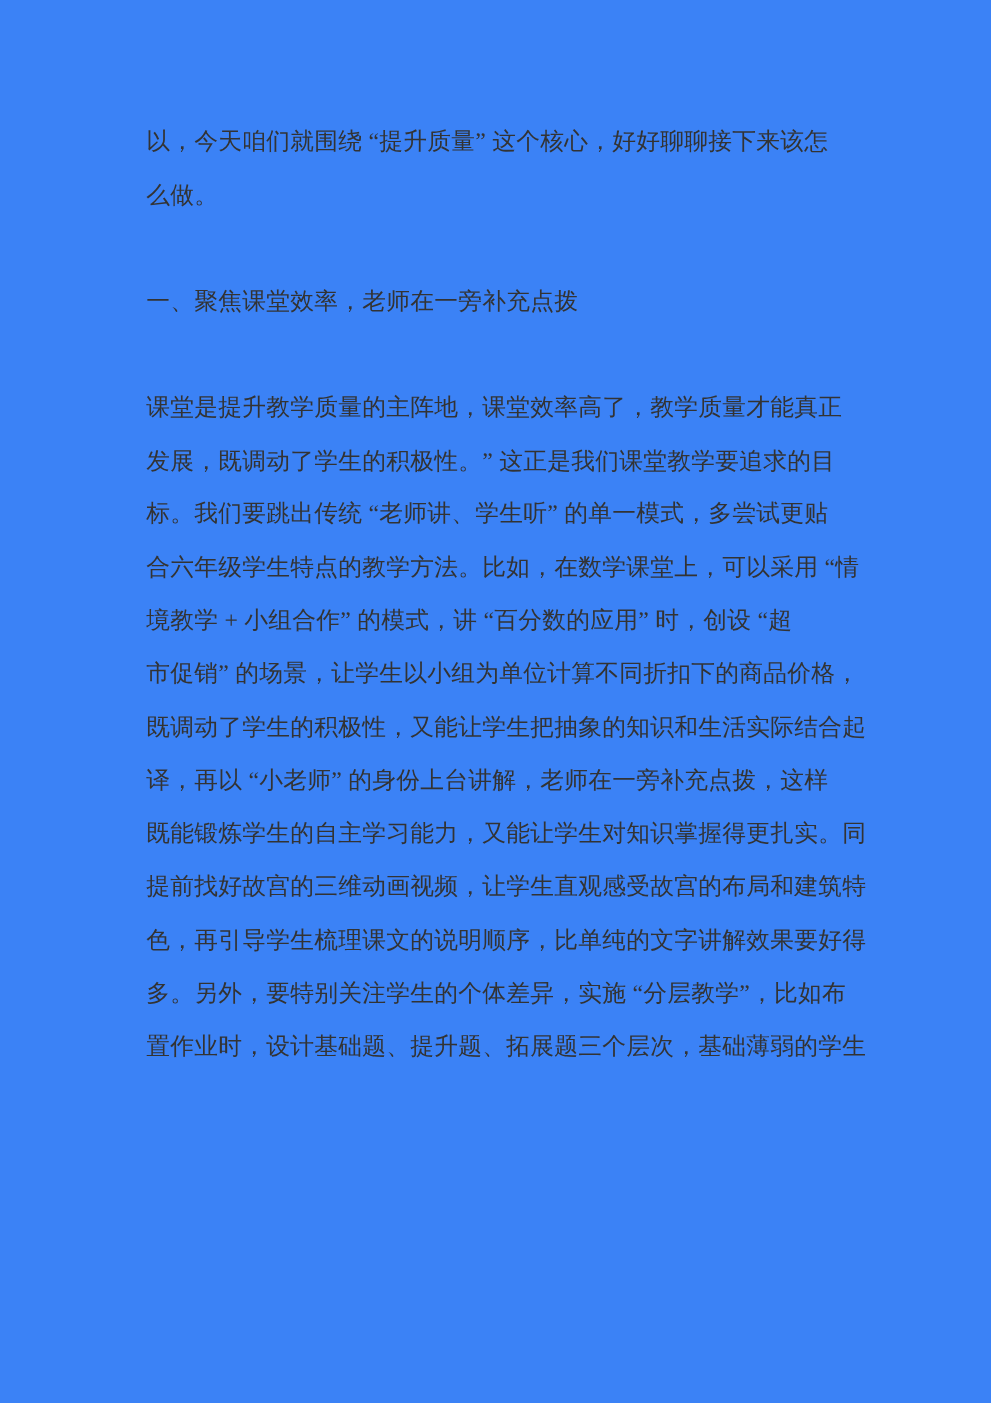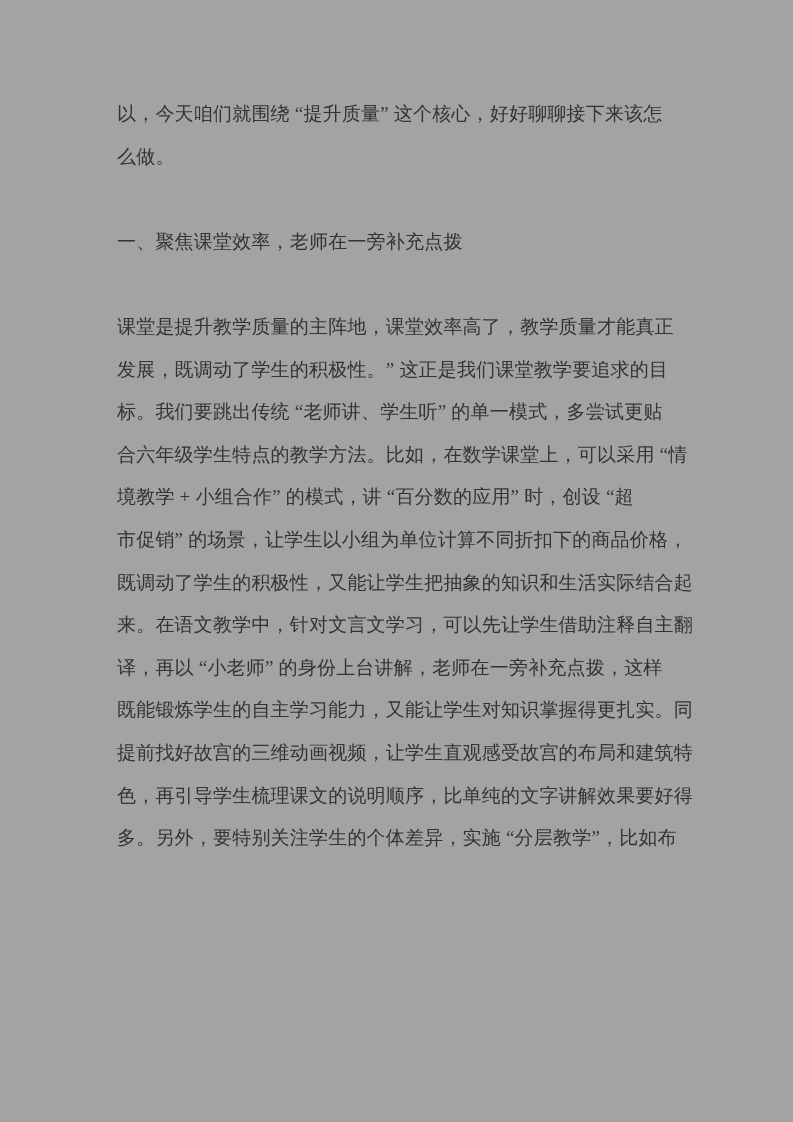--- a/index.html
+++ b/index.html
@@ -4,21 +4,21 @@
 <style>
   html, body {
     margin: 0;
     padding: 0;
     background: #ffffff;
   }
   .doc-page {
     position: relative;
     width: 793px;
     height: 1122px;
-    background: #a3a3a3;
+    background: #3b82f6;
     overflow: hidden;
     font-family: "Liberation Serif", "DejaVu Serif", serif;
   }
   .doc-content {
     position: absolute;
     left: 117px;
     top: 93px;
     width: 560px;
   }
   .t-line {
@@ -48,21 +48,21 @@
 
     <div class="blank-line"></div>
 
     <div class="t-line">课堂是提升教学质量的主阵地，课堂效率高了，教学质量才能真正</div>
     <div class="t-line">发展，既调动了学生的积极性。” 这正是我们课堂教学要追求的目</div>
     <div class="t-line">标。我们要跳出传统 “老师讲、学生听” 的单一模式，多尝试更贴</div>
     <div class="t-line">合六年级学生特点的教学方法。比如，在数学课堂上，可以采用 “情</div>
     <div class="t-line">境教学 + 小组合作” 的模式，讲 “百分数的应用” 时，创设 “超</div>
     <div class="t-line">市促销” 的场景，让学生以小组为单位计算不同折扣下的商品价格，</div>
     <div class="t-line">既调动了学生的积极性，又能让学生把抽象的知识和生活实际结合起</div>
-    <div class="t-line">来。在语文教学中，针对文言文学习，可以先让学生借助注释自主翻</div>
     <div class="t-line">译，再以 “小老师” 的身份上台讲解，老师在一旁补充点拨，这样</div>
     <div class="t-line">既能锻炼学生的自主学习能力，又能让学生对知识掌握得更扎实。同</div>
     <div class="t-line">提前找好故宫的三维动画视频，让学生直观感受故宫的布局和建筑特</div>
     <div class="t-line">色，再引导学生梳理课文的说明顺序，比单纯的文字讲解效果要好得</div>
     <div class="t-line">多。另外，要特别关注学生的个体差异，实施 “分层教学”，比如布</div>
+    <div class="t-line">置作业时，设计基础题、提升题、拓展题三个层次，基础薄弱的学生</div>
 
   </div>
 </div>
 
 </body></html>

